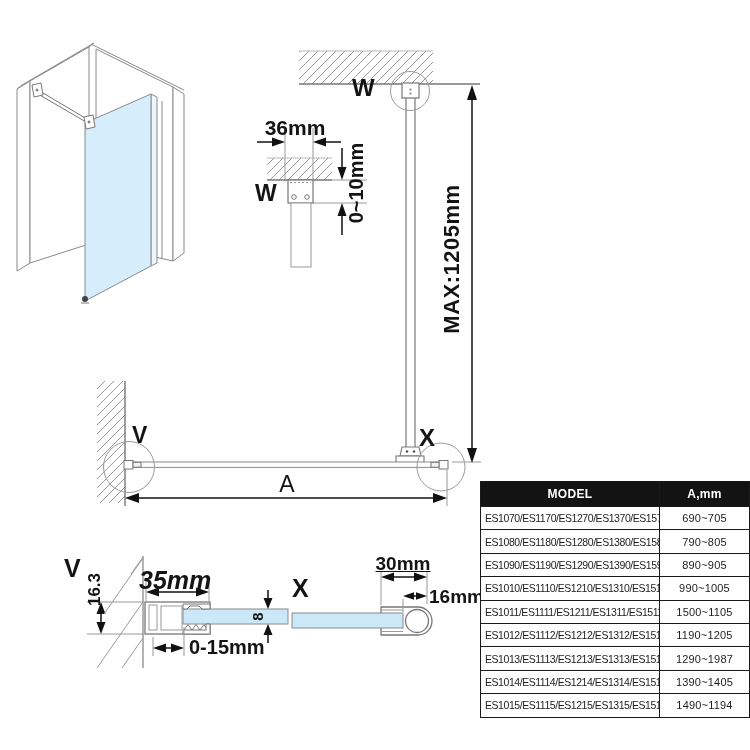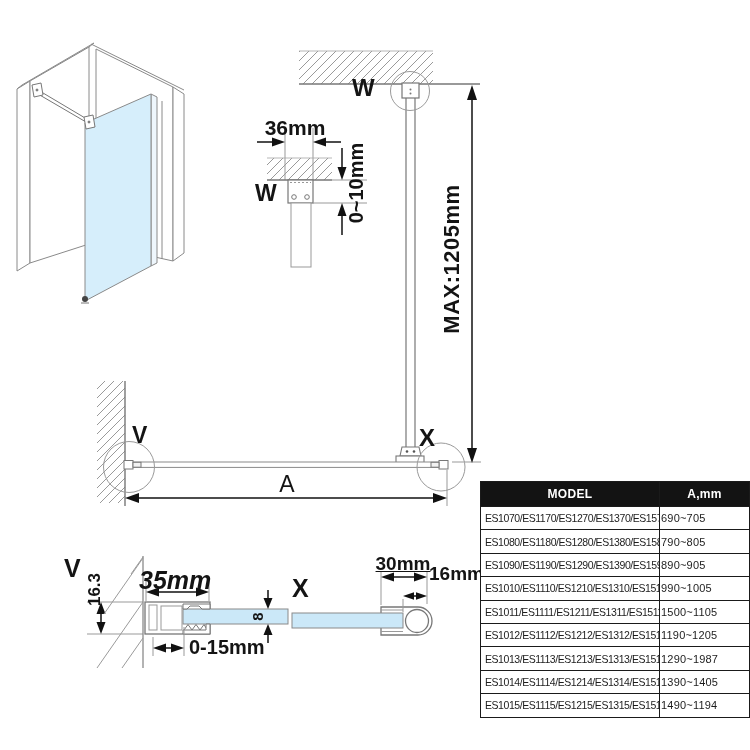--- a/index.html
+++ b/index.html
@@ -11,21 +11,21 @@
   .ctr{text-align:center;}
   .spec-table{position:absolute;left:480px;top:481px;width:263px;border-collapse:collapse;
               table-layout:fixed;background:#fff;}
   .spec-table th,.spec-table td{border:1.6px solid #1a1a1a;overflow:hidden;}
   .spec-table th{background:#131313;color:#ffffff;font-size:12px;font-weight:bold;height:22px;
                  letter-spacing:.3px;}
   .spec-table .c1{width:176px;}
   .spec-table .c2{width:87px;}
   .spec-table td{height:20.4px;font-size:10.5px;color:#1c1c1c;white-space:nowrap;}
   .spec-table td.model{padding-left:4px;letter-spacing:-.45px;}
-  .spec-table td.amm{text-align:left;font-size:11px;letter-spacing:.2px;}
+  .spec-table td.amm{text-align:center;font-size:11px;letter-spacing:.2px;}
 </style>
 </head>
 <body>
 
 <div id="stage">
 
   <svg id="drawing" width="750" height="750" viewBox="0 0 750 750">
     <defs>
       <pattern id="hatch" patternUnits="userSpaceOnUse" width="9" height="9">
         <path d="M-2,11 L11,-2" stroke="#9a9a9a" stroke-width="1" fill="none"></path>
@@ -203,21 +203,21 @@
   <div class="lbl" style="left:132px;top:424px;font-size:23px;">V</div>
   <div class="lbl" style="left:419px;top:426px;font-size:24px;">X</div>
   <div class="lbl ctr" style="left:272px;top:473px;width:30px;font-size:23px;font-weight:normal;">A</div>
   <div class="lbl" style="left:64px;top:556px;font-size:25px;">V</div>
   <div class="lbl ctr rot" style="left:65px;top:580px;width:60px;height:19px;font-size:17px;">16.3</div>
   <div class="lbl ctr" style="left:139px;top:568px;width:60px;font-size:25px;font-style:italic;">35mm</div>
   <div class="lbl ctr rot" style="left:245px;top:609px;width:24px;height:15px;font-size:15px;">8</div>
   <div class="lbl" style="left:189px;top:637px;font-size:20px;">0-15mm</div>
   <div class="lbl" style="left:292px;top:576px;font-size:25px;">X</div>
   <div class="lbl ctr" style="left:374px;top:554px;width:58px;font-size:19px;text-decoration:underline;">30mm</div>
-  <div class="lbl" style="left:429px;top:564px;font-size:19px;">16mm</div>
+  <div class="lbl" style="left:429px;top:587px;font-size:19px;">16mm</div>
 
   <table class="spec-table">
     <thead>
       <tr>
         <th class="c1">MODEL</th>
         <th class="c2">A,mm</th>
       </tr>
     </thead>
     <tbody>
       <tr>

